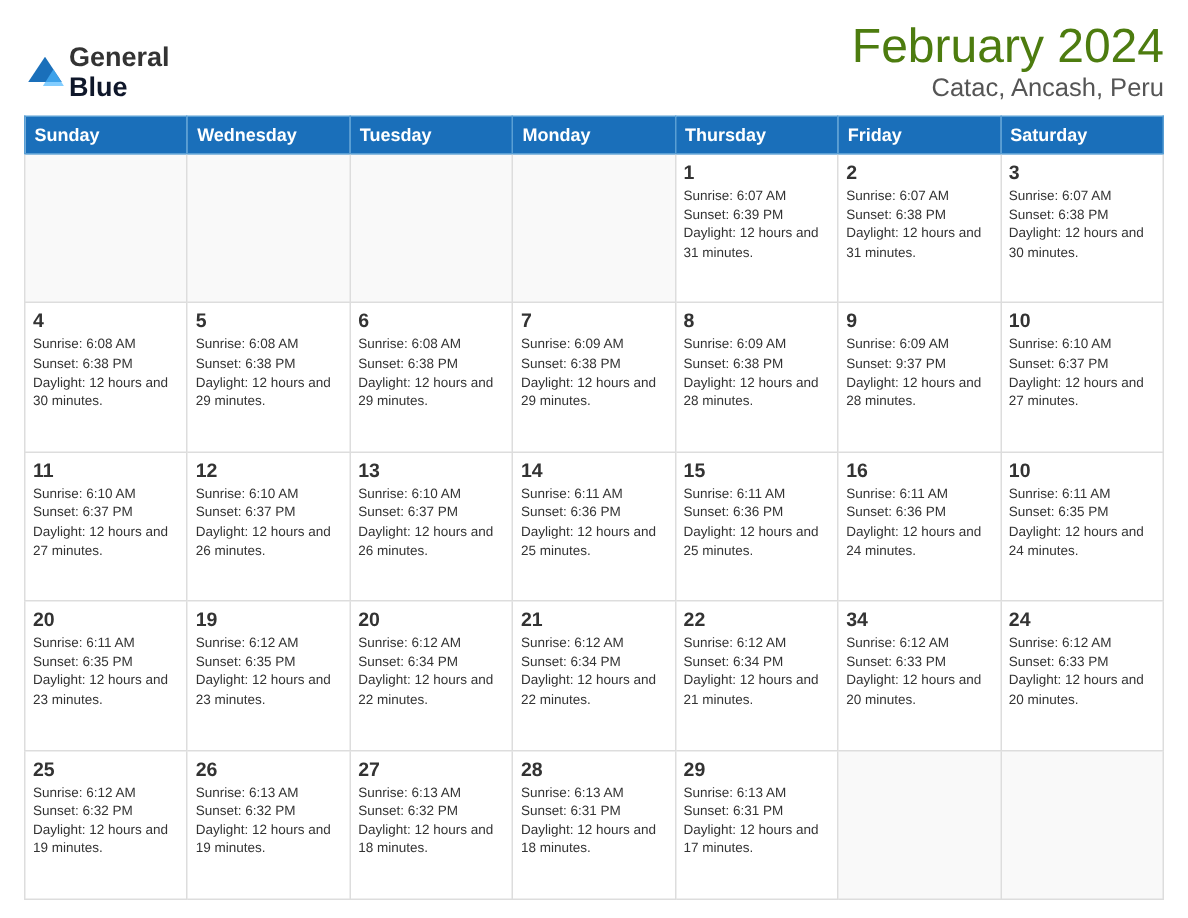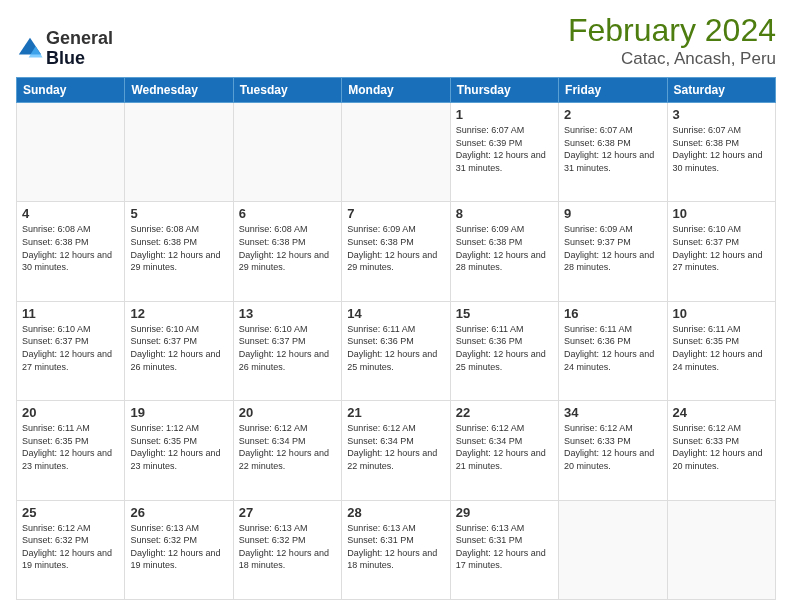--- a/index.html
+++ b/index.html
@@ -243,21 +243,21 @@
         </tr>
         <tr>
           <td>
             <span class="day-number">20</span>
             <div class="day-info">Sunrise: 6:11 AM
 Sunset: 6:35 PM
 Daylight: 12 hours and 23 minutes.</div>
           </td>
           <td>
             <span class="day-number">19</span>
-            <div class="day-info">Sunrise: 1:12 AM
+            <div class="day-info">Sunrise: 6:12 AM
 Sunset: 6:35 PM
 Daylight: 12 hours and 23 minutes.</div>
           </td>
           <td>
             <span class="day-number">20</span>
             <div class="day-info">Sunrise: 6:12 AM
 Sunset: 6:34 PM
 Daylight: 12 hours and 22 minutes.</div>
           </td>
           <td>

